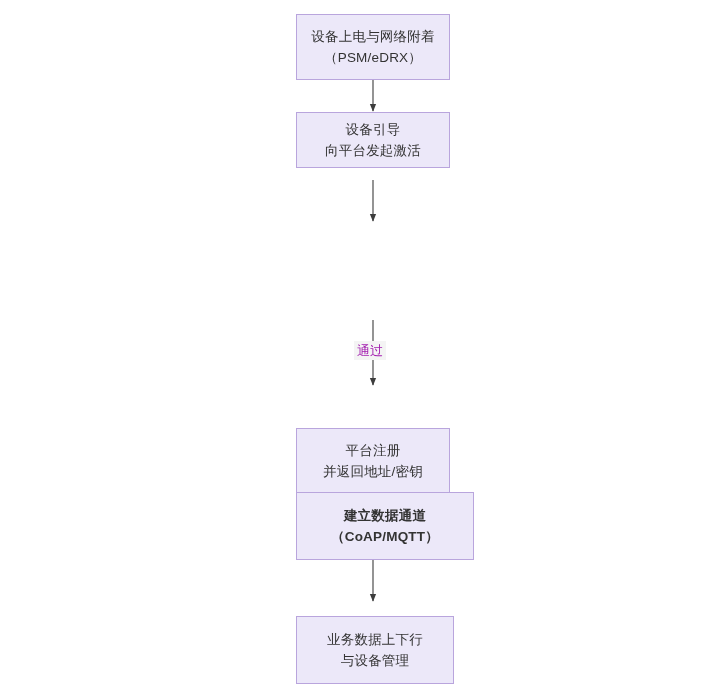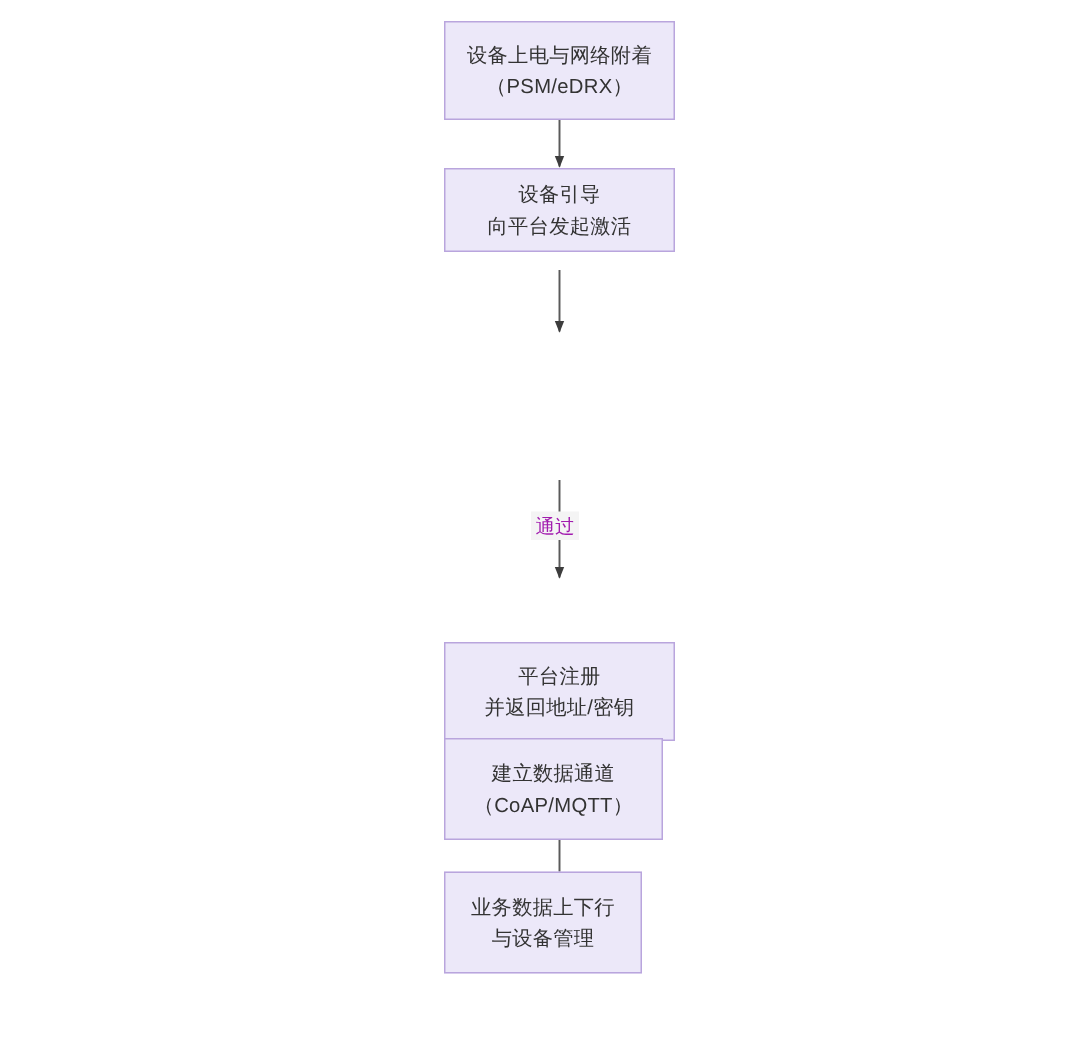--- a/index.html
+++ b/index.html
@@ -122,23 +122,23 @@
   </div>
 
 
   <div class="edge-label" style="left:354px; top:341px;">通过</div>
 
   <div class="node node-box" style="left:296px; top:386px; width:154px; height:66px;margin-top:42px;">
     <div class="node-label">平台注册
 并返回地址/密钥</div>
   </div>
 
-  <div class="node node-box" style="left:296px; top:492px; width:146px; height:68px;">
+  <div class="node node-box" style="left:296px; top:492px; width:178px; height:68px;font-weight:bold;">
     <div class="node-label">建立数据通道
 （CoAP/MQTT）</div>
   </div>
 
-  <div class="node node-box" style="left:296px; top:581px; width:132px; height:68px;">
+  <div class="node node-box" style="left:296px; top:616px; width:158px; height:68px;">
     <div class="node-label">业务数据上下行
 与设备管理</div>
   </div>
 
 </div>
 
 </body></html>

